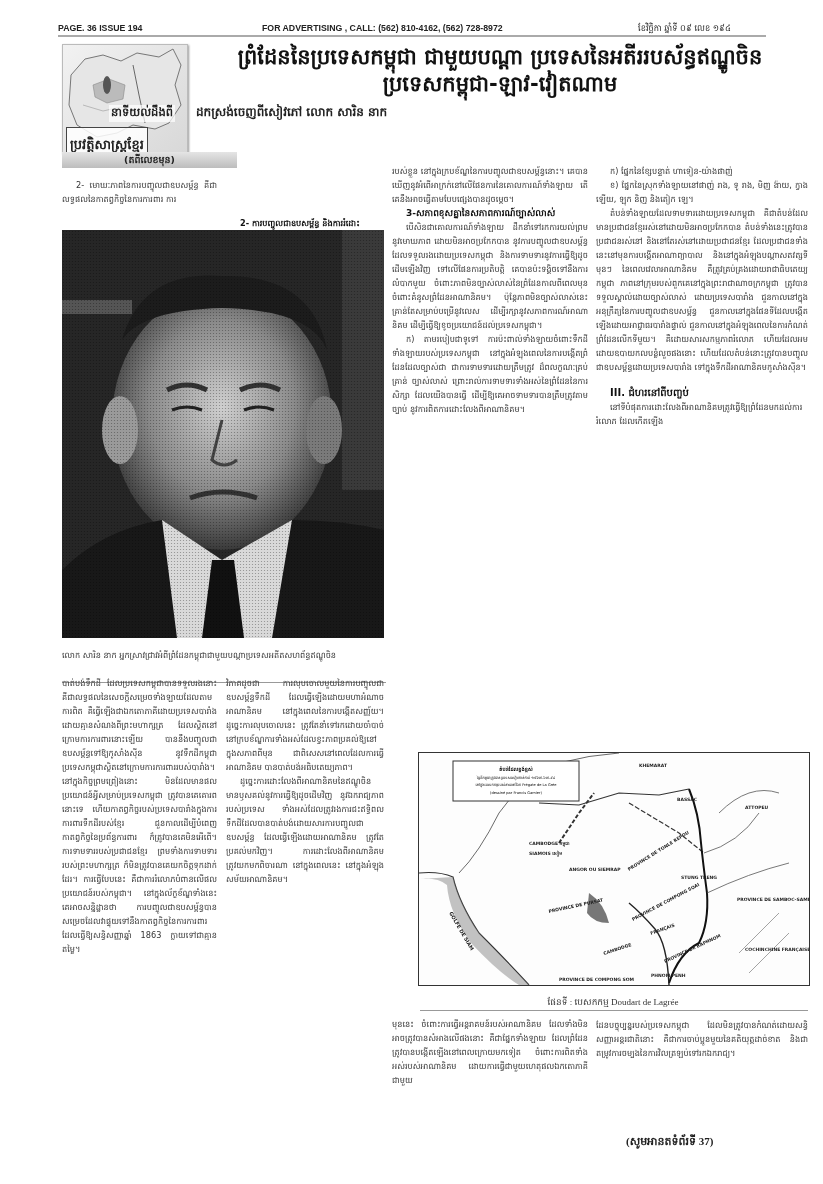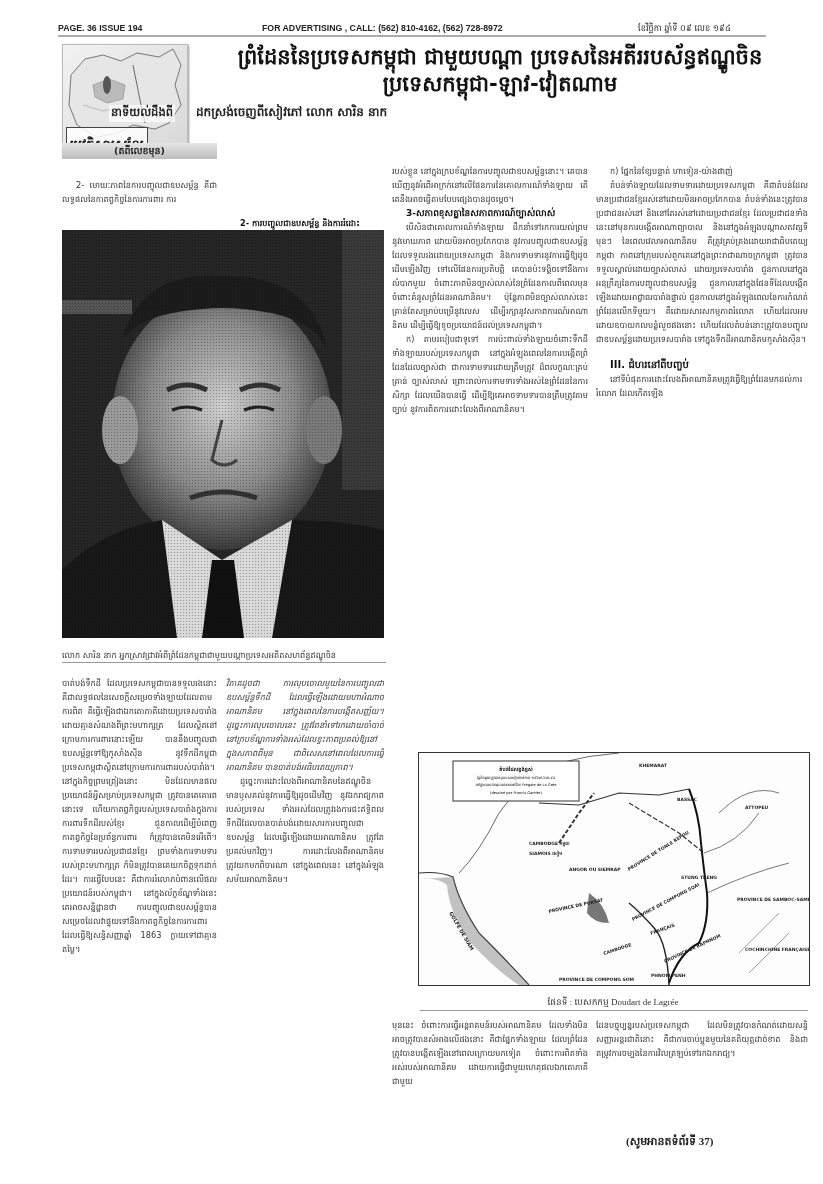--- a/index.html
+++ b/index.html
@@ -6,26 +6,26 @@
   body{width:823px;height:1184px;position:relative;overflow:hidden;font-family:"DejaVu Sans",sans-serif;color:#222;}
   .abs{position:absolute;}
   .hdr{top:22px;font-family:"Liberation Sans",sans-serif;font-size:9.5px;font-weight:bold;color:#222;transform:scaleX(0.92);transform-origin:left;}
   .hdr-rule{left:58px;top:35px;width:708px;height:2px;background:#aaa;}
   .logo{left:62px;top:44px;width:124px;height:108px;background:linear-gradient(135deg,#f2f2f2,#d8d8d8);border:1px solid #bbb;box-shadow:1px 1px 2px #999;overflow:hidden;}
   .logo svg{position:absolute;left:0;top:0;}
   .logo-t1{position:absolute;right:12px;top:60px;font-size:11.5px;font-weight:bold;color:#222;background:rgba(255,255,255,.7);padding:0 2px;}
   .logo-t2{position:absolute;left:3px;top:82px;font-size:13px;font-weight:bold;color:#222;border:1px solid #444;background:rgba(255,255,255,.85);padding:8px 3px;white-space:nowrap;}
   .title{left:196px;top:44px;width:608px;text-align:center;font-size:21px;font-weight:bold;line-height:27px;color:#111;}
   .byline{left:196px;top:104px;font-size:12px;font-weight:bold;color:#222;}
-  .cont{left:62px;top:143px;width:155px;height:16px;background:linear-gradient(#e5e5e5,#bdbdbd);text-align:center;font-size:9.5px;font-weight:bold;line-height:16px;}
+  .cont{left:62px;top:152px;width:175px;height:16px;background:linear-gradient(#e5e5e5,#bdbdbd);text-align:center;font-size:9.5px;font-weight:bold;line-height:16px;}
   .col{font-size:8.2px;line-height:14px;color:#333;text-align:justify;}
   .col p{margin:0;text-indent:14px;}
   .col .h{font-weight:bold;color:#111;text-indent:0;}
   .photo{left:62px;top:230px;width:322px;height:408px;background:#1b1b1b;overflow:hidden;}
-  .cap{left:62px;top:650px;width:324px;font-size:8.2px;color:#333;border-bottom:1px solid #999;padding-bottom:0;white-space:nowrap;overflow:hidden;}
+  .cap{left:62px;top:650px;width:324px;font-size:8.2px;color:#333;border-bottom:1px solid #999;padding-bottom:20px;white-space:nowrap;overflow:hidden;}
   .map{left:418px;top:752px;width:390px;height:232px;border:1.5px solid #333;background:#fdfdfd;overflow:hidden;}
   .mapcap{left:418px;top:996px;width:390px;text-align:center;font-size:9px;color:#333;font-family:"Liberation Serif",serif;}
   .maprule{left:420px;top:1010px;width:388px;height:1px;background:#999;}
   .cont-next{left:626px;top:1134px;font-size:11px;font-weight:bold;font-family:"Liberation Serif",serif;}
 </style>
 </head>
 <body>
 
 <div class="abs hdr" style="left:58px;">PAGE. 36  ISSUE 194</div>
 <div class="abs hdr" style="left:262px;">FOR ADVERTISING ,  CALL: (562) 810-4162, (562) 728-8972</div>
@@ -94,33 +94,34 @@
     <rect width="322" height="408" fill="url(#dots)"></rect>
   </svg>
 </div>
 <div class="abs cap">លោក សារិន នាក អ្នកស្រាវជ្រាវអំពីព្រំដែនកម្ពុជាជាមួយបណ្តាប្រទេសអតីតសហព័ន្ធឥណ្ឌូចិន</div>
 
 <div class="abs col" style="left:62px;top:676px;width:155px;height:480px;overflow:hidden;">
   <p style="text-indent:0;">បាត់បង់ទឹកដី ដែលប្រទេសកម្ពុជាបានទទួលរងនោះ គឺជាលទ្ធផលនៃសេចក្តីសម្រេចទាំងឡាយដែលតាមការពិត គឺធ្វើឡើងជាឯកតោភាគីដោយប្រទេសបារាំង ដោយគ្មានសំណងពីព្រះមហាក្សត្រ ដែលស្ថិតនៅក្រោមការការពារនោះឡើយ បាននឹងបញ្ចូលជាឧបសម្ព័ន្ធទៅឱ្យកូសាំងស៊ីន នូវទឹកដីកម្ពុជា ប្រទេសកម្ពុជាស្ថិតនៅក្រោមការការពាររបស់បារាំង។ នៅក្នុងកិច្ចព្រមព្រៀងនោះ មិនដែលមានផលប្រយោជន៍អ្វីសម្រាប់ប្រទេសកម្ពុជា ត្រូវបានគេគោរពនោះទេ ហើយកាតព្វកិច្ចរបស់ប្រទេសបារាំងក្នុងការការពារទឹកដីរបស់ខ្មែរ ជួនកាលដើម្បីបំពេញកាតព្វកិច្ចនៃប្រព័ន្ធការពារ ក៏ត្រូវបានគេមិនអើពើ។ ការទាមទាររបស់ប្រជាជនខ្មែរ ព្រមទាំងការទាមទាររបស់ព្រះមហាក្សត្រ ក៏មិនត្រូវបានគេយកចិត្តទុកដាក់ដែរ។ ការធ្វើបែបនេះ គឺជាការរំលោភបំពានលើផលប្រយោជន៍របស់កម្ពុជា។ នៅក្នុងល័ក្ខខ័ណ្ឌទាំងនេះ គេអាចសន្និដ្ឋានថា ការបញ្ចូលជាឧបសម្ព័ន្ធបានសម្រេចដែលវាផ្ទុយទៅនឹងកាតព្វកិច្ចនៃការការពារ ដែលធ្វើឱ្យសន្ធិសញ្ញាឆ្នាំ 1863 ក្លាយទៅជាគ្មានតម្លៃ។</p>
 </div>
 
 <div class="abs col" style="left:226px;top:676px;width:158px;height:480px;overflow:hidden;">
-  <p style="text-indent:0;font-style:italic;">វិភាគដូចជា ការលុបចោលមួយនៃការបញ្ចូលជាឧបសម្ព័ន្ធទឹកដី ដែលធ្វើឡើងដោយមហាអំណាចអាណានិគម នៅក្នុងពេលនៃការបង្កើតសញ្ញ័យ។ ដូច្នេះការលុបចោលនេះ ត្រូវតែនាំទៅរកដោយចាំបាច់ នៅក្របខ័ណ្ឌការទាំងអស់ដែលខ្វះភាពប្រគល់ឱ្យនៅក្នុងសភាពពីមុន ជាពិសេសនៅពេលដែលការធ្វើអាណានិគម បានបាត់បង់អធិបតេយ្យភាព។</p>
+  <p style="text-indent:0;">វិភាគដូចជា ការលុបចោលមួយនៃការបញ្ចូលជាឧបសម្ព័ន្ធទឹកដី ដែលធ្វើឡើងដោយមហាអំណាចអាណានិគម នៅក្នុងពេលនៃការបង្កើតសញ្ញ័យ។ ដូច្នេះការលុបចោលនេះ ត្រូវតែនាំទៅរកដោយចាំបាច់ នៅក្របខ័ណ្ឌការទាំងអស់ដែលខ្វះភាពប្រគល់ឱ្យនៅក្នុងសភាពពីមុន ជាពិសេសនៅពេលដែលការធ្វើអាណានិគម បានបាត់បង់អធិបតេយ្យភាព។</p>
   <p>ដូច្នេះការដោះលែងពីអាណានិគមនៃឥណ្ឌូចិន មានឫសគល់នូវការធ្វើឱ្យដូចដើមវិញ នូវឯករាជ្យភាពរបស់ប្រទេស ទាំងអស់ដែលត្រូវរងការជះឥទ្ធិពល ទឹកដីដែលបានបាត់បង់ដោយសារការបញ្ចូលជាឧបសម្ព័ន្ធ ដែលធ្វើឡើងដោយអាណានិគម ត្រូវតែប្រគល់មកវិញ។ ការដោះលែងពីអាណានិគមត្រូវយកមកពិចារណា នៅក្នុងពេលនេះ នៅក្នុងអំឡុងសម័យអាណានិគម។</p>
 </div>
 
 <div class="abs col" style="left:392px;top:164px;width:196px;height:570px;overflow:hidden;">
   <p style="text-indent:0;">របស់ខ្លួន នៅក្នុងក្របខ័ណ្ឌនៃការបញ្ចូលជាឧបសម្ព័ន្ធនោះ។ គេបានឃើញនូវអំពើអាក្រក់នៅលើផែនការនៃគោលការណ៍ទាំងឡាយ តើគេនឹងអាចធ្វើតាមបែបផ្សេងបានដូចម្តេច។</p>
   <p class="h" style="text-indent:14px;font-size:9px;">3-សភាពខុសគ្នានៃសភាពការណ៍ច្បាស់លាស់</p>
   <p>បើសិនជាគោលការណ៍ទាំងឡាយ ដឹកនាំទៅរកការយល់ព្រមនូវមោឃភាព ដោយមិនអាចប្រកែកបាន នូវការបញ្ចូលជាឧបសម្ព័ន្ធដែលទទួលរងដោយប្រទេសកម្ពុជា និងការទាមទារនូវការធ្វើឱ្យដូចដើមឡើងវិញ ទៅលើផែនការប្រតិបត្តិ គេបានប៉ះទង្គិចទៅនឹងការលំបាកមួយ ចំពោះភាពមិនច្បាស់លាស់នៃព្រំដែនកាលពីពេលមុន ចំពោះគំនូសព្រំដែនអាណានិគម។ ប៉ុន្តែភាពមិនច្បាស់លាស់នេះ គ្រាន់តែសម្រាប់បម្រើនូវលេស ដើម្បីរក្សានូវសភាពការណ៍អាណានិគម ដើម្បីធ្វើឱ្យខូចប្រយោជន៍ដល់ប្រទេសកម្ពុជា។</p>
   <p>ក) តាមរបៀបជាទូទៅ ការប៉ះពាល់ទាំងឡាយចំពោះទឹកដីទាំងឡាយរបស់ប្រទេសកម្ពុជា នៅក្នុងអំឡុងពេលនៃការបង្កើតព្រំដែនដែលច្បាស់ជា ជាការទាមទារដោយត្រឹមត្រូវ ដ៏ពលក្ខណៈគ្រប់គ្រាន់ ច្បាស់លាស់ ព្រោះរាល់ការទាមទារទាំងអស់នៃព្រំដែននៃការសិក្សា ដែលយើងបានធ្វើ ដើម្បីឱ្យគេអាចទាមទារបានត្រឹមត្រូវតាមច្បាប់ នូវការពិតការដោះលែងពីអាណានិគម។</p>
 </div>
 
 <div class="abs col" style="left:596px;top:164px;width:212px;height:570px;overflow:hidden;">
   <p>ក) ផ្នែកនៃខ្សែបន្ទាត់ ហាទៀន-យ៉ាងផាញ់</p>
+  <p>ខ) ផ្នែកនៃស្រុកទាំងឡាយនៅផាញ់ រាង, ទូ រាង, មិញ ង៉ាយ, ក្វាងឡើយ, ឡុក និញ និងតៀក ឡេ។</p>
   <p>តំបន់ទាំងឡាយដែលទាមទារដោយប្រទេសកម្ពុជា គឺជាតំបន់ដែលមានប្រជាជនខ្មែររស់នៅដោយមិនអាចប្រកែកបាន តំបន់ទាំងនេះត្រូវបានប្រជាជនរស់នៅ និងនៅតែរស់នៅដោយប្រជាជនខ្មែរ ដែលប្រជាជនទាំងនេះនៅមុនការបង្កើតអាណាព្យាបាល និងនៅក្នុងអំឡុងបណ្តាសតវត្សទីមុនៗ នៃពេលវេលាអាណានិគម គឺត្រូវគ្រប់គ្រងដោយរាជាធិបតេយ្យកម្ពុជា ភាពនៅក្រុមរបស់ពួកគេនៅក្នុងព្រះរាជាណាចក្រកម្ពុជា ត្រូវបានទទួលស្គាល់ដោយច្បាស់លាស់ ដោយប្រទេសបារាំង ជួនកាលនៅក្នុងអនុក្រឹត្យនៃការបញ្ចូលជាឧបសម្ព័ន្ធ ជួនកាលនៅក្នុងផែនទីដែលបង្កើតឡើងដោយអាជ្ញាធរបារាំងផ្ទាល់ ជួនកាលនៅក្នុងអំឡុងពេលនៃការកំណត់ព្រំដែនលើកទីមួយ។ គឺដោយសារសកម្មភាពរំលោភ ហើយដែលអមដោយឧបាយកលបន្លំលួចផងនោះ ហើយដែលតំបន់នោះត្រូវបានបញ្ចូលជាឧបសម្ព័ន្ធដោយប្រទេសបារាំង ទៅក្នុងទឹកដីអាណានិគមកូសាំងស៊ីន។</p>
   <p class="h" style="text-indent:14px;font-size:10px;margin-top:12px;">III. ជំហរនៅពីបញ្ចប់</p>
   <p>នៅទីបំផុតការដោះលែងពីអាណានិគមត្រូវធ្វើឱ្យព្រំដែនមកដល់ការរំលោភ ដែលកើតឡើង</p>
 </div>
 
 <div class="abs map">
   <svg width="390" height="232" viewBox="0 0 390 232" style="font-family:'DejaVu Sans',sans-serif;">
     <path d="M0,120 Q20,118 34,124 Q40,150 60,180 Q90,210 110,232" stroke="#333" stroke-width="1.2" fill="none"></path>
     <path d="M0,126 Q18,124 28,132 Q30,160 52,190 Q80,220 100,232 L110,232 Q88,210 60,180 Q40,150 34,124 Z" fill="#888" opacity=".5"></path>
     <path d="M40,120 Q60,100 80,60 Q100,30 140,10 Q170,2 200,0" stroke="#444" stroke-width=".8" fill="none"></path>
@@ -156,18 +157,18 @@
       <text x="326" y="56">ATTOPEU</text>
       <text x="220" y="14">KHEMARAT</text>
       <text x="232" y="224">PHNOM PENH</text>
     </g>
   </svg>
 </div>
 <div class="abs mapcap">ផែនទី : បេសកកម្ម Doudart de Lagrée</div>
 <div class="abs maprule"></div>
 
 <div class="abs col" style="left:392px;top:1018px;width:196px;">
-  <p style="text-indent:0;">មុននេះ ចំពោះការធ្វើអន្តរាគមន៍របស់អាណានិគម ដែលទាំងមិនអាចត្រូវបានសំអាងលើផងនោះ គឺជាផ្នែកទាំងឡាយ ដែលព្រំដែនត្រូវបានបង្កើតឡើងនៅពេលក្រោយមកទៀត ចំពោះការពិតទាំងអស់របស់អាណានិគម ដោយការធ្វើជាមួយហេតុផលឯកតោភាគី ជាមួយ</p>
+  <p style="text-indent:0;font-family:Liberation Mono, monospace;">មុននេះ ចំពោះការធ្វើអន្តរាគមន៍របស់អាណានិគម ដែលទាំងមិនអាចត្រូវបានសំអាងលើផងនោះ គឺជាផ្នែកទាំងឡាយ ដែលព្រំដែនត្រូវបានបង្កើតឡើងនៅពេលក្រោយមកទៀត ចំពោះការពិតទាំងអស់របស់អាណានិគម ដោយការធ្វើជាមួយហេតុផលឯកតោភាគី ជាមួយ</p>
 </div>
 <div class="abs col" style="left:596px;top:1018px;width:212px;">
   <p style="text-indent:0;">ដែនបច្ចុប្បន្នរបស់ប្រទេសកម្ពុជា ដែលមិនត្រូវបានកំណត់ដោយសន្ធិសញ្ញាអន្តរជាតិនោះ គឺជាការចាប់ប្អូនមួយនៃគតិយុត្តដាច់ខាត និងជាតម្រូវការចម្បងនៃការវិលត្រឡប់ទៅរកឯករាជ្យ។</p>
 </div>
 <div class="abs cont-next">(សូមអានតទំព័រទី 37)</div>
 
 </body></html>

